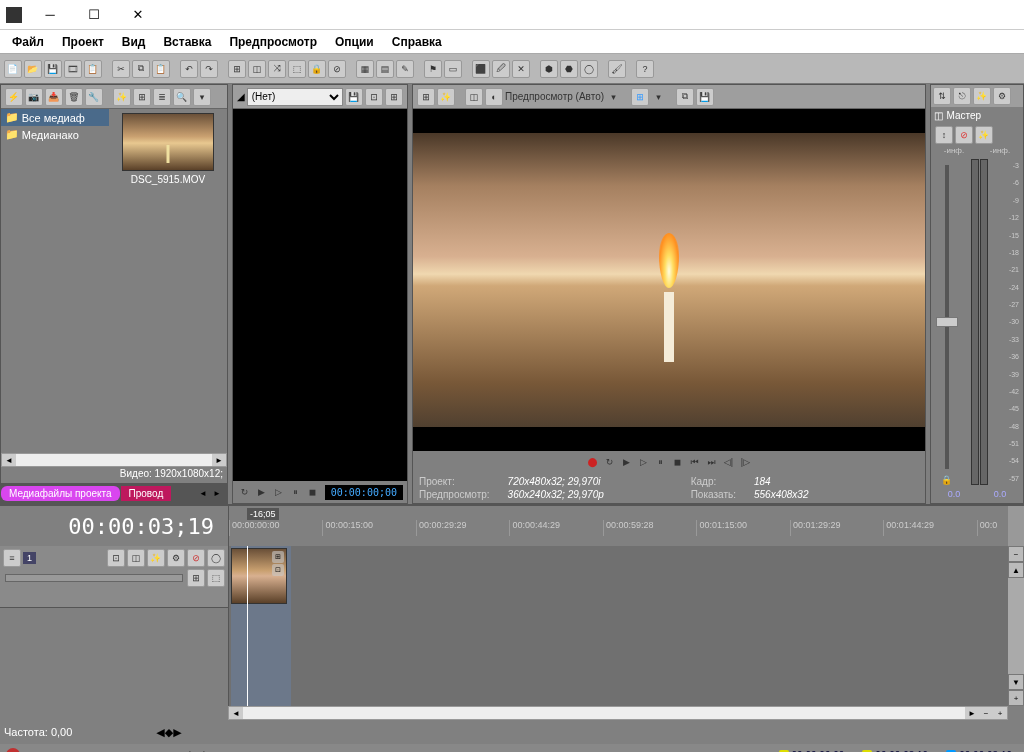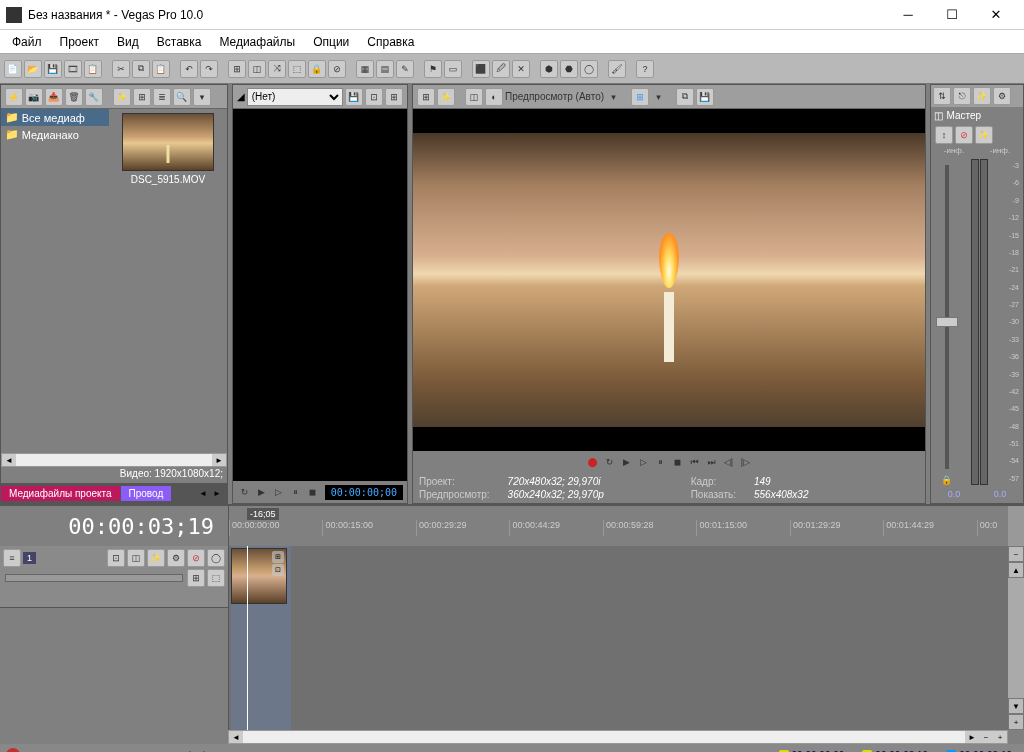--- a/index.html
+++ b/index.html
@@ -3,42 +3,42 @@
 <meta charset="utf-8">
 <style>
 * { box-sizing: border-box; margin: 0; padding: 0; }
 body { font-family: "Segoe UI", Tahoma, sans-serif; font-size: 11px; background: #7f7f7f; width: 1024px; height: 752px; overflow: hidden; user-select: none; }
 .titlebar { background: #fff; height: 30px; display: flex; align-items: center; padding: 0 6px; border-bottom: 1px solid #ccc; }
 .titlebar .icon { width: 16px; height: 16px; background: #333; margin-right: 6px; }
 .titlebar .title { flex: 1; font-size: 12px; color: #000; }
 .titlebar .winbtns { display: flex; gap: 0; }
 .titlebar .winbtn { width: 44px; height: 28px; display: flex; align-items: center; justify-content: center; font-size: 13px; cursor: default; }
 .menubar { background: #fff; height: 24px; display: flex; align-items: center; padding: 0 4px; gap: 2px; border-bottom: 1px solid #aaa; }
-.menubar .menuitem { padding: 2px 8px; cursor: default; font-size: 12px; color: #000; }
+.menubar .menuitem { padding: 2px 8px; cursor: default; font-size: 12px; color: #000; font-weight: bold; }
 .toolbar { background: #b8b8b8; height: 30px; display: flex; align-items: center; padding: 2px 4px; gap: 2px; border-bottom: 1px solid #777; }
 .tbtn { width: 18px; height: 18px; background: #ccc; border: 1px solid #999; border-radius: 2px; display: inline-flex; align-items: center; justify-content: center; font-size: 9px; color: #333; cursor: default; }
 .sep { width: 6px; }
 
 .main-area { display: flex; height: 420px; }
 .panel { background: #808080; border: 1px solid #555; display: flex; flex-direction: column; }
 .panel-toolbar { background: #9e9e9e; height: 24px; display: flex; align-items: center; padding: 2px 4px; gap: 2px; border-bottom: 1px solid #666; }
 
 .media-panel { width: 228px; }
 .media-tree { background: #808080; display: flex; height: 100%; }
 .tree-col { width: 108px; background: #808080; }
 .tree-item { padding: 2px 4px; font-size: 11px; color: #fff; display: flex; align-items: center; gap: 3px; white-space: nowrap; overflow: hidden; }
 .tree-item.sel { background: #4a6a8a; }
 .thumb-col { flex: 1; padding: 4px; display: flex; flex-direction: column; align-items: center; }
 .thumb { width: 92px; height: 58px; background: linear-gradient(180deg, #6a5038 0%, #c9a070 40%, #e8c890 52%, #5a4028 100%); border: 1px solid #333; margin-bottom: 3px; position: relative; }
 .thumb::after { content: ""; position: absolute; left: 50%; top: 55%; width: 3px; height: 18px; background: #f0e0a0; transform: translateX(-50%); }
 .thumb-label { font-size: 10px; color: #fff; text-align: center; }
 .panel-status { background: #808080; height: 16px; font-size: 10px; color: #fff; padding: 1px 4px; text-align: right; }
 .panel-tabs { background: #555; height: 20px; display: flex; align-items: center; }
-.panel-tab { padding: 2px 8px; font-size: 10px; color: #fff; background: #8b5cf6; margin-right: 1px; }
-.panel-tab.act { background: #be185d; color: #fff; }
+.panel-tab { padding: 2px 8px; font-size: 10px; color: #fff; background: #be185d; margin-right: 1px; }
+.panel-tab.act { background: #d946ef; color: #fff; border-radius: 6px; }
 .scroll-h { height: 14px; background: #ddd; border: 1px solid #999; display: flex; align-items: center; }
 .scroll-h .track { flex: 1; background: #eee; height: 12px; }
 .scroll-h .btn { width: 14px; height: 12px; background: #ccc; display: flex; align-items: center; justify-content: center; font-size: 8px; }
 
 .trimmer-panel { width: 176px; margin-left: 4px; }
 .blank-area { flex: 1; background: #000; }
 .transport-row { background: #808080; height: 22px; display: flex; align-items: center; padding: 2px 4px; gap: 2px; }
 .transport-btn { width: 15px; height: 15px; display: inline-flex; align-items: center; justify-content: center; font-size: 9px; color: #333; }
 .timecode { background: #000; color: #4af; font-family: monospace; font-size: 10px; padding: 2px 6px; }
 
@@ -98,34 +98,33 @@
 .dot.b { background: #09f; }
 
 select.combo { font-size: 10px; background: #eee; border: 1px solid #888; height: 18px; }
 .preview-combo-label { font-size: 10px; color: #333; }
 </style>
 </head>
 <body>
 
 <div class="titlebar">
   <div class="icon"></div>
-  <div class="title">Без названия * - Vegas Pro 10.0</div>
   <div class="winbtns">
     <div class="winbtn">─</div>
     <div class="winbtn">☐</div>
     <div class="winbtn">✕</div>
   </div>
 </div>
 
 <div class="menubar">
   <div class="menuitem">Файл</div>
   <div class="menuitem">Проект</div>
   <div class="menuitem">Вид</div>
   <div class="menuitem">Вставка</div>
-  <div class="menuitem">Медиафайлы</div>
+  <div class="menuitem">Предпросмотр</div>
   <div class="menuitem">Опции</div>
   <div class="menuitem">Справка</div>
 </div>
 
 <div class="toolbar">
   <span class="tbtn">📄</span>
   <span class="tbtn">📂</span>
   <span class="tbtn">💾</span>
   <span class="tbtn">🎞</span>
   <span class="tbtn">📋</span>
@@ -264,21 +263,21 @@
       <span class="transport-btn">◼</span>
       <span class="transport-btn">⏮</span>
       <span class="transport-btn">⏭</span>
       <span class="transport-btn">◁|</span>
       <span class="transport-btn">|▷</span>
     </div>
     <div class="preview-info">
       <span class="lbl">Проект:</span>
         <span class="val">720x480x32; 29,970i</span>
       <span class="lbl">Кадр:</span>
-        <span class="val">149</span>
+        <span class="val">184</span>
       <span class="lbl">Предпросмотр:</span>
         <span class="val">360x240x32; 29,970p</span>
       <span class="lbl">Показать:</span>
         <span class="val">556x408x32</span>
     </div>
   </div>
 
   <div class="panel master-panel">
     <div class="master-toolbar">
       <span class="tbtn">⇅</span>
@@ -395,20 +394,24 @@
         <div class="sbtn">+</div>
     </div>
   </div>
   <div class="scroll-h" style="margin-left:228px;margin-right:16px;">
     <div class="btn">◄</div>
       <div class="track"></div>
       <div class="btn">►</div>
       <div class="btn">−</div>
       <div class="btn">+</div>
   </div>
+  <div class="timeline-footer">
+    <span class="freq-label">Частота: 0,00</span>
+    <span style="margin-left:80px;">◀◆▶</span>
+  </div>
 </div>
 
 <div class="status-region">
   <div class="status-row1">
     <div class="record-btn"></div>
     <span class="transport-btn">↻</span>
     <span class="transport-btn">▶</span>
     <span class="transport-btn">▷</span>
     <span class="transport-btn">⏸</span>
     <span class="transport-btn">◼</span>

